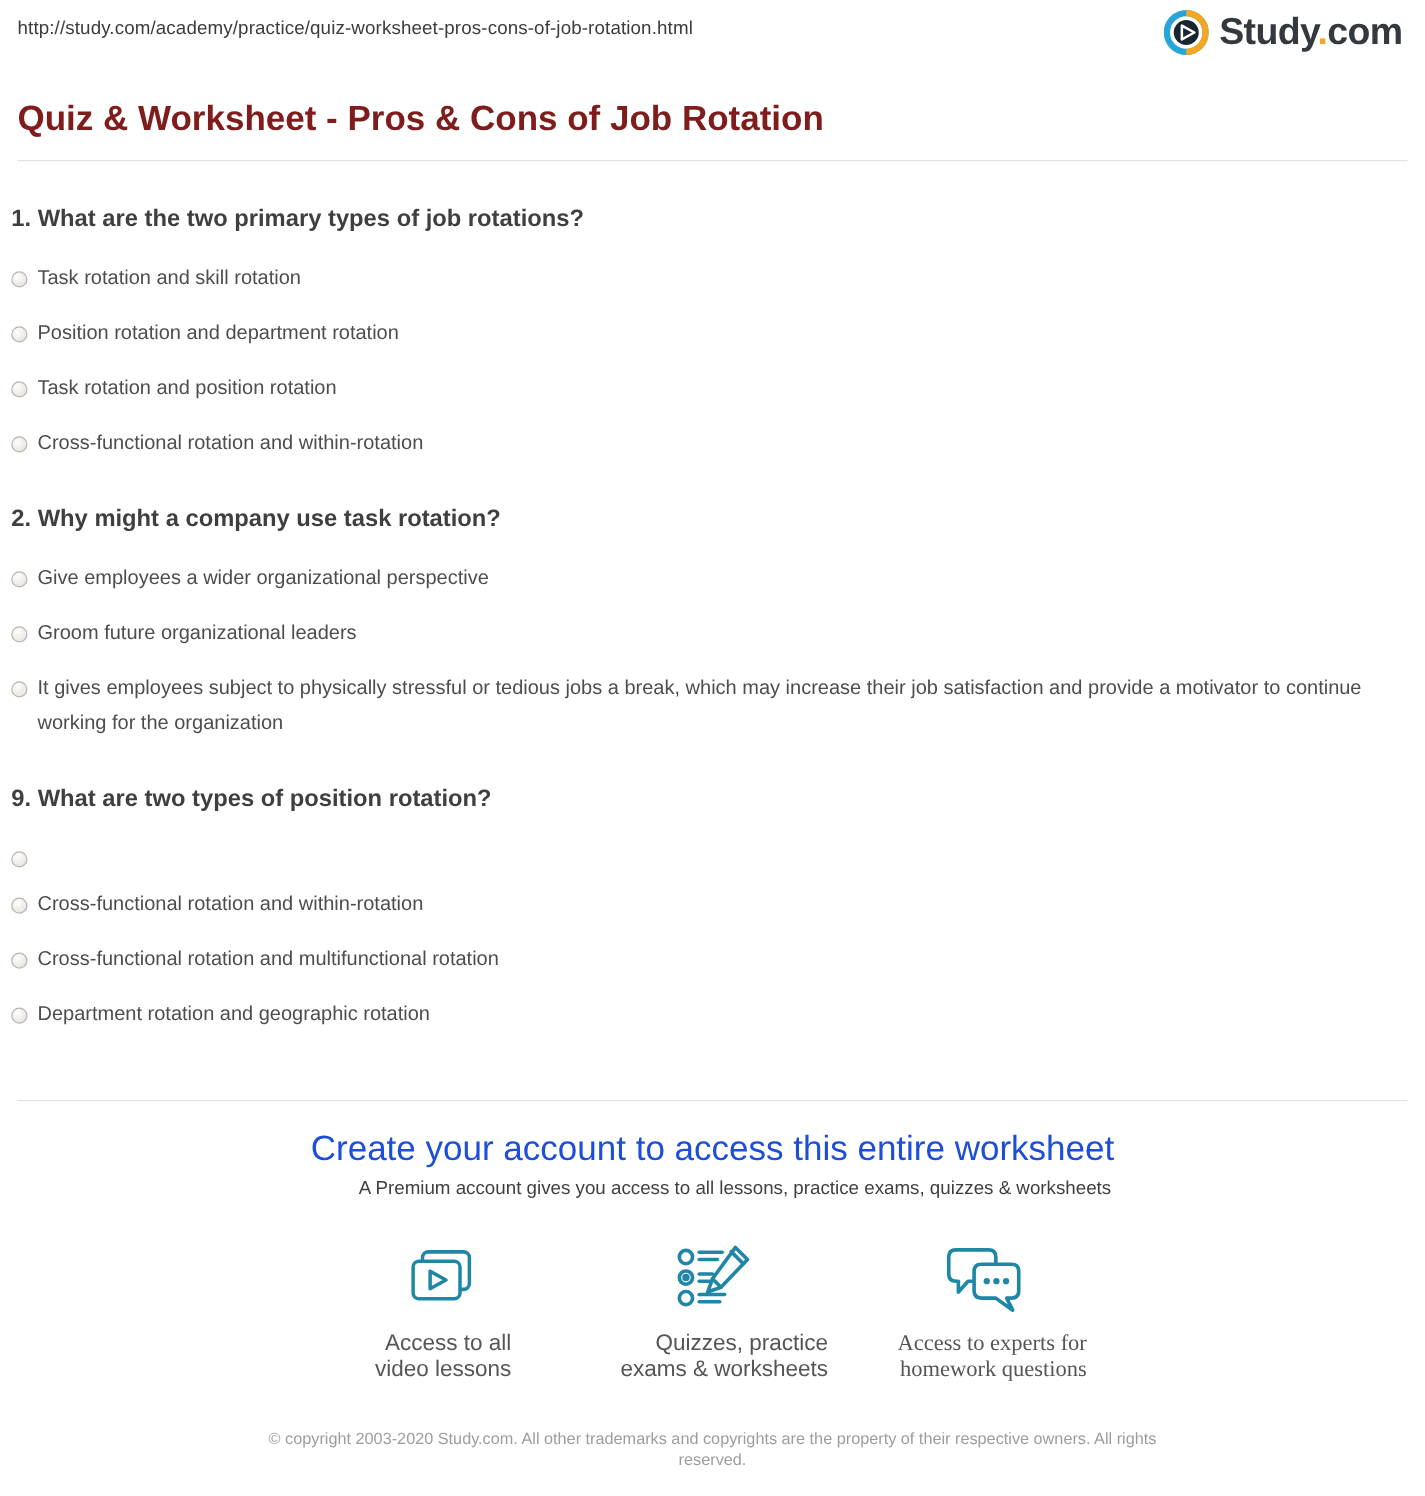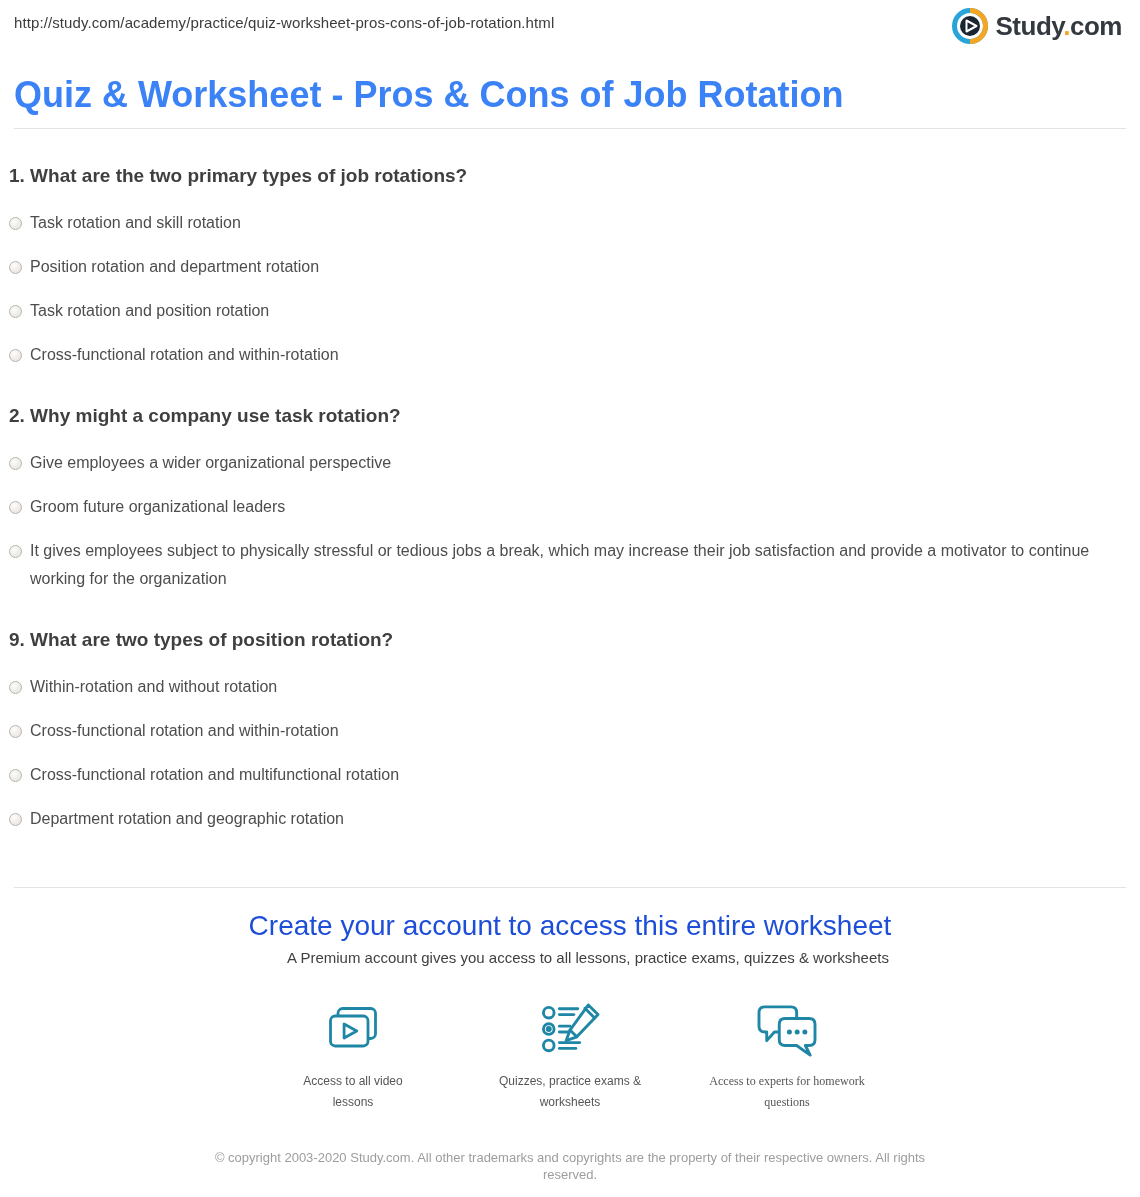--- a/index.html
+++ b/index.html
@@ -9,25 +9,25 @@
     font-family:"Liberation Sans","DejaVu Sans",sans-serif;
     color:#3f3f3f;
   }
   .page { width:1140px; position:relative; }
 
   
   .header { position:relative; height:58px; padding:12px 16px 0 14px; }
   .url { font-size:15px; color:#3c3c3c; letter-spacing:0.1px; padding-top:2px; }
   .logo { position:absolute; right:18px; top:8px; display:flex; align-items:center; gap:8px; cursor:pointer; }
   .logo-badge { width:36px; height:36px; display:block; }
-  .logo-text { font-size:26px; font-weight:700; color:#33393f; letter-spacing:-0.5px; line-height:36px; }
+  .logo-text { font-size:30px; font-weight:700; color:#33393f; letter-spacing:-0.5px; line-height:36px; }
   .logo-text .dot { color:#f5a623; }
 
   
-  .page-title { margin:20px 14px 0; font-size:36px; line-height:34px; font-weight:700; color:#3b82f6; }
+  .page-title { margin:20px 14px 0; font-size:28px; line-height:34px; font-weight:700; color:#7f1d1d; }
   .rule { border:none; border-top:1px solid #e3e3e3; margin:16px 14px 0; }
 
   
   .questions { padding:0 9px 38px; }
   .q-title { margin-top:34px; font-size:19px; line-height:26px; font-weight:700; color:#3f3f3f; }
   .options { margin-top:20px; }
   .option { display:flex; align-items:flex-start; gap:8px; margin-bottom:16px; cursor:pointer; }
   .radio {
     flex:0 0 auto; width:13px; height:13px; margin-top:8px; border-radius:50%;
     border:1px solid #b9b4ae;
@@ -35,21 +35,21 @@
   }
   .option-label { font-size:16px; line-height:28px; color:#4d4d4d; }
 
   
   .cta { text-align:center; padding-top:24px; }
   .cta-heading { font-size:28px; line-height:28px; font-weight:400; color:#1d4ed8; }
   .cta-sub { margin-top:9px; font-size:15px; color:#3f3f3f;margin-left:36px; }
   .features { display:flex; justify-content:center; margin-top:36px; }
   .feature { width:217px; display:flex; flex-direction:column; align-items:center; }
   .feature-icon { height:58px; display:flex; align-items:center; justify-content:center; }
-  .feature-label { margin-top:11px; font-size:12px; line-height:21px; color:#555555; }
+  .feature-label { margin-top:11px; font-size:18px; line-height:21px; color:#555555;text-align:right; }
   .feature:nth-child(1) .feature-label { max-width:112px; }
   .feature:nth-child(2) .feature-label { max-width:185px; }
   .feature:nth-child(3) .feature-label { max-width:165px;font-family:Liberation Serif, serif; }
 
   .copyright {
     margin:36px auto 0; max-width:720px; padding-bottom:32px;
     font-size:13px; line-height:17px; color:#9d9d9d; text-align:center;
   }
 </style>
 </head>
@@ -113,21 +113,20 @@
           <span class="option-label">It gives employees subject to physically stressful or tedious jobs a break, which may increase their job satisfaction and provide a motivator to continue working for the organization</span>
         </div>
       </div>
     </div>
 
     <div>
       <h2 class="q-title">9. What are two types of position rotation?</h2>
       <div class="options">
         <div class="option">
           <span class="radio"></span>
-          <span class="option-label">Within-rotation and without rotation</span>
         </div>
         <div class="option">
           <span class="radio"></span>
           <span class="option-label">Cross-functional rotation and within-rotation</span>
         </div>
         <div class="option">
           <span class="radio"></span>
           <span class="option-label">Cross-functional rotation and multifunctional rotation</span>
         </div>
         <div class="option">

